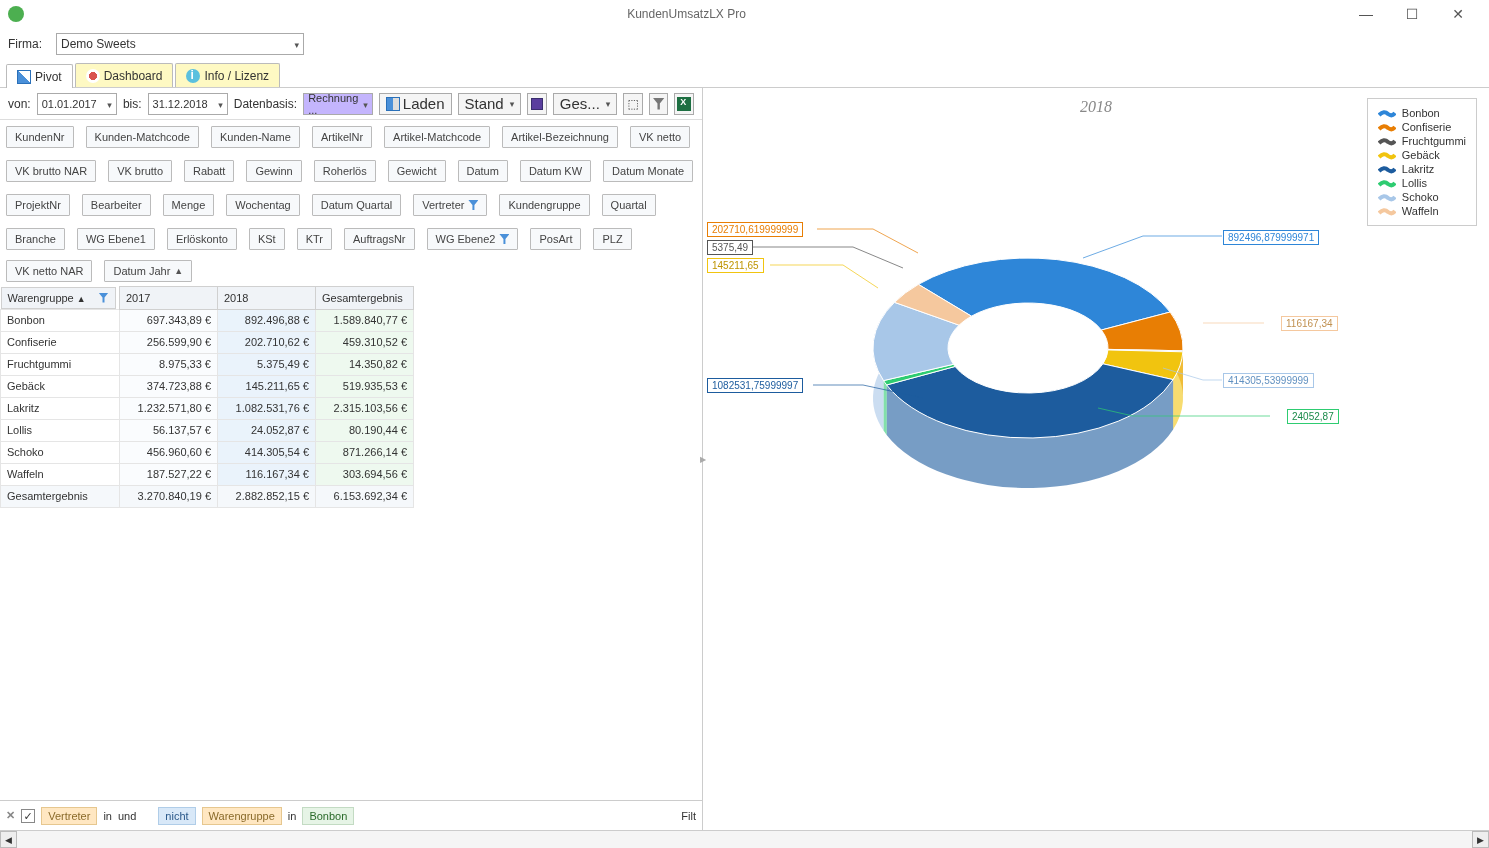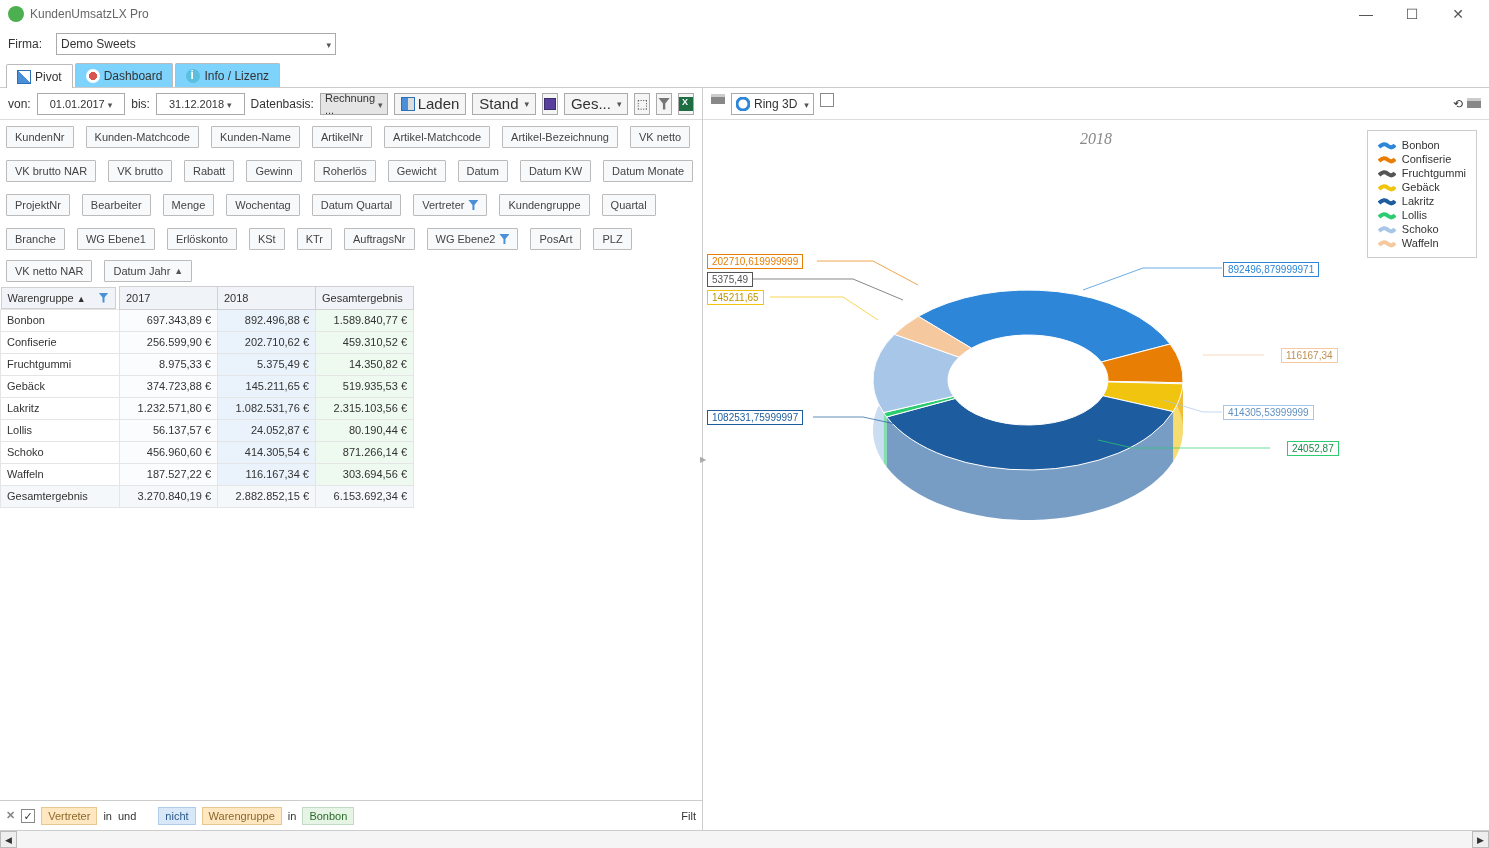--- a/index.html
+++ b/index.html
@@ -1,35 +1,35 @@
 <!DOCTYPE html>
 <html><head>
 <meta charset="utf-8">
 <style>
 * { box-sizing: border-box; margin: 0; padding: 0; }
 body { font-family: "Segoe UI", Tahoma, sans-serif; font-size: 12px; color: #333; background: #fff; width: 1489px; height: 848px; overflow: hidden; display: flex; flex-direction: column; }
-.titlebar { height: 28px; display: flex; align-items: center; padding: 0 8px; }
+.titlebar { height: 28px; display: flex; align-items: center; padding: 0 8px; text-align: center; }
 .titlebar .icon { width: 16px; height: 16px; border-radius: 50%; background: #4CAF50; margin-right: 6px; }
 .titlebar .title { flex: 1; color: #666; font-size: 12px; }
 .titlebar .winbtn { width: 46px; height: 28px; display: flex; align-items: center; justify-content: center; font-size: 14px; color: #555; cursor: pointer; }
 .firmarow { height: 32px; display: flex; align-items: center; padding: 0 8px; gap: 12px; }
 .firmarow label { width: 36px; }
-.firmarow .combo { width: 280px; height: 22px; border: 1px solid #aaa; display: flex; align-items: center; padding: 0 4px; justify-content: space-between; background: #fff; }
+.firmarow .combo { width: 248px; height: 22px; border: 1px solid #aaa; display: flex; align-items: center; padding: 0 4px; justify-content: space-between; background: #fff; }
 .tabs { height: 28px; display: flex; align-items: flex-end; padding: 0 6px; border-bottom: 1px solid #ccc; gap: 2px; }
-.tab { height: 24px; border: 1px solid #bbb; border-bottom: none; padding: 0 10px; display: flex; align-items: center; gap: 4px; background: #7dd3fc; border-radius: 2px 2px 0 0; cursor: pointer; }
+.tab { height: 24px; border: 1px solid #bbb; border-bottom: none; padding: 0 10px; display: flex; align-items: center; gap: 4px; background: #fef9c3; border-radius: 2px 2px 0 0; cursor: pointer; }
 .tab.active { background: #fff; position: relative; top: 1px; }
 .tab .ticon { width: 14px; height: 14px; display: inline-block; }
 .tab .ticon.pivot { background: linear-gradient(45deg,#4a90d9 50%,#fff 50%); border: 1px solid #2a70b9; }
 .tab .ticon.dash { background: radial-gradient(circle,#d9534f 40%,#fff 40%); border-radius: 50%; }
 .tab .ticon.info { background: #5bc0de; border-radius: 50%; position: relative; }
 .tab .ticon.info::after { content: 'i'; position: absolute; left: 4px; top: -1px; color: #fff; font-weight: bold; }
 .toolbar { height: 32px; display: flex; align-items: center; padding: 0 8px; gap: 6px; border-bottom: 1px solid #ddd; }
 .toolbar label { font-size: 12px; }
-.toolbar .dateinput { width: 90px; height: 22px; border: 1px solid #aaa; display: flex; align-items: center; padding: 0 12px; justify-content: space-between; background: #fff; font-size: 11px; }
-.toolbar .combo2 { height: 22px; border: 1px solid #aaa; display: flex; align-items: center; padding: 0 4px; justify-content: space-between; background: #e5e5e5; font-size: 11px; }
+.toolbar .dateinput { width: 90px; height: 22px; border: 1px solid #aaa; display: flex; align-items: center; padding: 0 4px; justify-content: space-between; background: #fff; font-size: 11px; }
+.toolbar .combo2 { height: 22px; border: 1px solid #aaa; display: flex; align-items: center; padding: 0 4px; justify-content: space-between; background: #c4b5fd; font-size: 11px; }
 .toolbar .btn { height: 22px; border: 1px solid #aaa; background: #f5f5f5; padding: 0 6px; display: flex; align-items: center; gap: 3px; cursor: pointer; font-size: 15px; }
 .toolbar .iconbtn { width: 22px; height: 22px; border: 1px solid #aaa; background: #f5f5f5; display: flex; align-items: center; justify-content: center; cursor: pointer; }
 .caret::after { content: '▾'; font-size: 9px; color: #555; margin-left: 3px; }
 .main { flex: 1; display: flex; overflow: hidden; }
 .leftpane { width: 703px; display: flex; flex-direction: column; border-right: 1px solid #ccc; }
 .fieldzone { padding: 6px; display: flex; flex-wrap: wrap; gap: 12px; }
 .fieldbtn { height: 22px; border: 1px solid #bbb; background: #f7f9fb; padding: 0 8px; display: flex; align-items: center; font-size: 11px; color: #444; cursor: move; border-radius: 1px; }
 .fieldbtn.filtered::after { content: ''; width: 10px; height: 10px; margin-left: 4px; background: #4a90d9; clip-path: polygon(0 0,100% 0,60% 50%,60% 100%,40% 100%,40% 50%); display: inline-block; }
 .measurerow { padding: 4px 6px; display: flex; gap: 12px; }
 .pivottable { flex: 1; overflow: auto; }
@@ -277,37 +277,20 @@
       <span class="token op">nicht</span>
       <span class="token src">Warengruppe</span>
       <span>in</span>
       <span class="token">Bonbon</span>
       <span style="margin-left:auto">Filt</span>
     </div>
   </div>
 
   <div class="rightpane">
     <div class="resizer">▶<br></div>
-    <div class="rtoolbar">
-      <div class="left">
-        <div class="iconbtn"><span class="print-icon"></span></div>
-        <div class="charttype">
-          <svg width="14" height="14">
-              <circle cx="7" cy="7" r="6" fill="none" stroke="#2E86D8" stroke-width="3"></circle>
-            </svg>
-          <span>Ring 3D</span>
-          <span class="caret"></span>
-        </div>
-        <span class="chk" style="border:1px solid #888;width:14px;height:14px;display:inline-block"></span>
-      </div>
-      <div class="right">
-        <div class="iconbtn">⟲</div>
-        <div class="iconbtn"><span class="print-icon"></span></div>
-      </div>
-    </div>
     <div class="chartarea">
       <div class="charttitle">2018</div>
       <div class="legend" id="legend">
           <div class="li">
             <svg class="sw">
               <path d="M1 7 Q6 2 10 6 Q14 9 17 5" stroke="#2E86D8" stroke-width="4" fill="none"></path>
             </svg>
             <span>Bonbon</span>
           </div>
           <div class="li">

